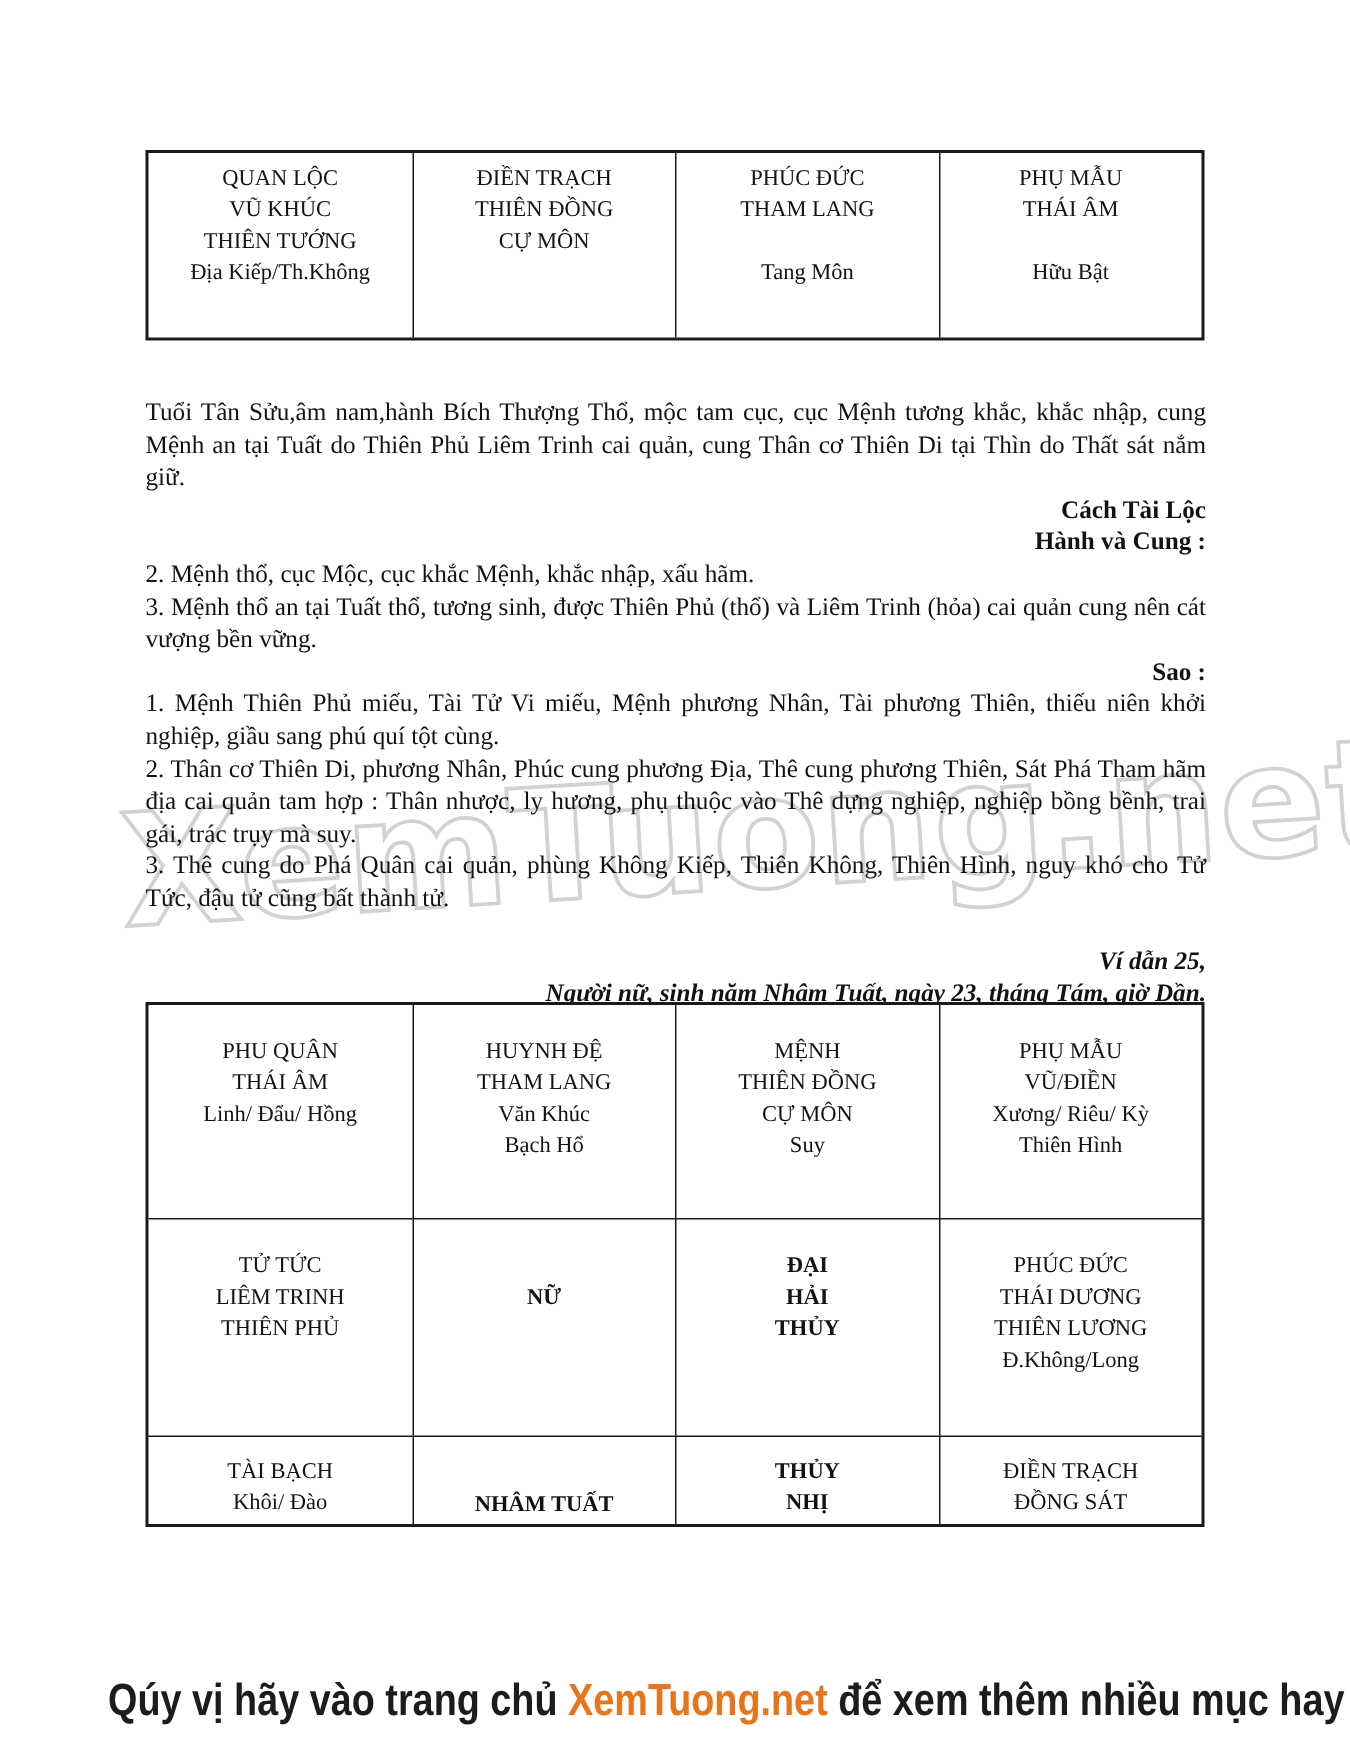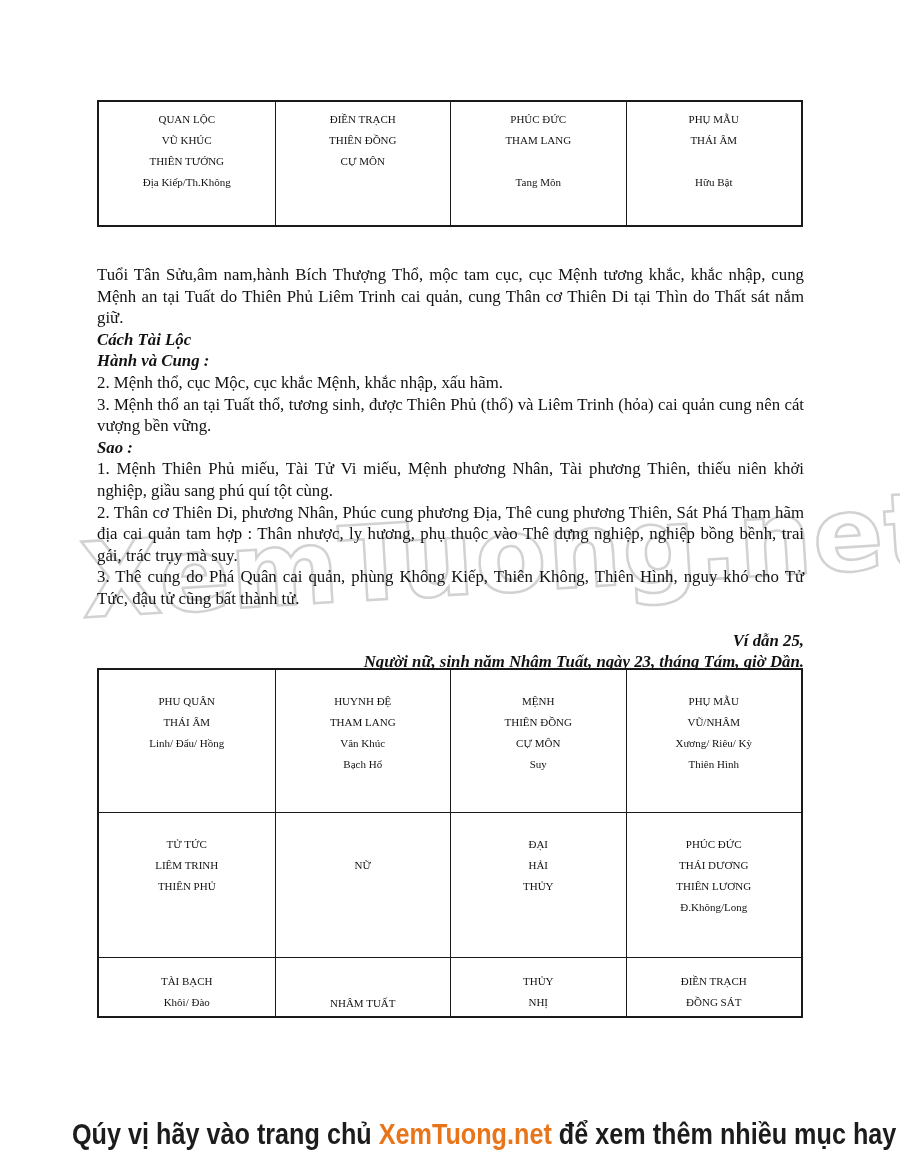--- a/index.html
+++ b/index.html
@@ -18,38 +18,38 @@
   }
   
   .tbl{
     position:absolute;left:97px;width:706px;z-index:1;
     display:grid;grid-template-columns:repeat(4,1fr);
     border:2px solid #1a1a1a;background:#fff;box-sizing:border-box;
   }
   .tbl-top{top:100px;height:127px;}
   .tbl-bottom{top:668px;grid-template-rows:142px 145px 59px;}
   .cell{
-    text-align:center;font-size:11px;line-height:21px;
+    text-align:center;font-size:15px;line-height:21px;
     box-sizing:border-box;overflow:hidden;
   }
   .tbl-top .cell{padding-top:7px;}
   .cell.bl{border-left:1.5px solid #1a1a1a;}
   .cell.bt{border-top:1.5px solid #1a1a1a;}
-  .cell.bold{font-weight:normal;}
+  .cell.bold{font-weight:bold;}
   .pt21{padding-top:21px;}
   .pt42{padding-top:42px;}
   .pt13{padding-top:13px;}
   .pt35{padding-top:35px;}
   
   .content{
     position:absolute;left:97px;top:264px;width:707px;z-index:1;
     font-size:16.8px;line-height:21.6px;text-align:justify;
   }
   .block{margin:0;}
-  .block.heading{font-weight:bold;font-style:italic;text-align:left;}
+  .block.heading{font-weight:bold;text-align:right;}
   .example{margin-top:20px;font-weight:bold;font-style:italic;text-align:right;}
   
   .footer{
     position:absolute;left:0;top:1117px;width:900px;z-index:1;
     text-align:center;font-family:"Liberation Sans",sans-serif;
     font-size:30px;font-weight:bold;white-space:nowrap;
     transform:scaleX(0.84);transform-origin:450px 0;
     color:#1c1c1c;
   }
   .footer .brand{cursor:pointer;}
@@ -114,21 +114,21 @@
       <div>Bạch Hổ</div>
     </div>
   <div class="cell bl pt21">
       <div>MỆNH</div>
       <div>THIÊN ĐỒNG</div>
       <div>CỰ MÔN</div>
       <div>Suy</div>
     </div>
   <div class="cell bl pt21">
       <div>PHỤ MẪU</div>
-      <div>VŨ/NHÂM</div>
+      <div>VŨ/ĐIỀN</div>
       <div>Xương/ Riêu/ Kỳ</div>
       <div>Thiên Hình</div>
     </div>
 
   <div class="cell bt pt21">
       <div>TỬ TỨC</div>
       <div>LIÊM TRINH</div>
       <div>THIÊN PHỦ</div>
     </div>
   <div class="cell bl bt bold pt42">

